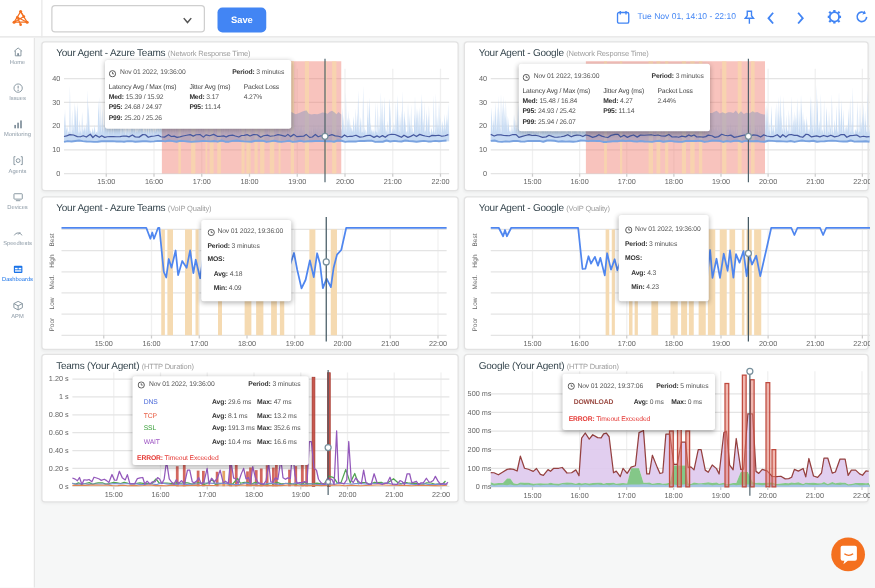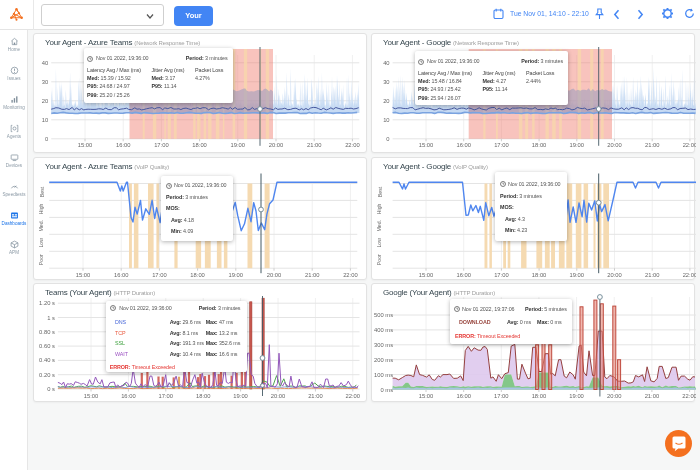--- a/index.html
+++ b/index.html
@@ -28,21 +28,21 @@
         <circle cx="15.5" cy="9" r="1.6"></circle>
         <circle cx="7.5" cy="10" r="1.6"></circle>
         <circle cx="11.5" cy="19" r="1.6"></circle>
       </g>
     </svg>
     <div class="dd">
       <svg style="position:absolute;right:9px;top:8px" width="8" height="7" viewBox="0 0 8 7">
         <path d="M1 1.5 L4 5 L7 1.5" stroke="#555" stroke-width="1.2" fill="none"></path>
       </svg>
     </div>
-    <div class="btn">Your</div>
+    <div class="btn">Save</div>
     <div style="position:absolute;left:33px;top:0;width:1px;height:30px;background:#e8e8e8"></div>
     <svg style="position:absolute;left:493px;top:8px" width="11" height="12" viewBox="0 0 11 12">
 <rect x="1" y="2" width="9" height="8.5" rx="1.2" fill="none" stroke="#4285f4" stroke-width="1.1"></rect>
 <line x1="3.2" y1="0.8" x2="3.2" y2="3.5" stroke="#4285f4" stroke-width="1.1"></line>
       <line x1="7.8" y1="0.8" x2="7.8" y2="3.5" stroke="#4285f4" stroke-width="1.1"></line>
     </svg>
     <div style="position:absolute;left:510px;top:9.5px;font-size:6.8px;color:#4285f4">Tue Nov 01, 14:10 - 22:10</div>
     <svg style="position:absolute;left:595px;top:8px" width="9" height="12" viewBox="0 0 9 12">
       <path d="M2.8 1 h3.4 v3.6 l1.6 2 h-6.6 l1.6,-2 Z" fill="none" stroke="#4285f4" stroke-width="1.1"></path>
       <line x1="4.5" y1="7" x2="4.5" y2="11" stroke="#4285f4" stroke-width="1.1"></line>

